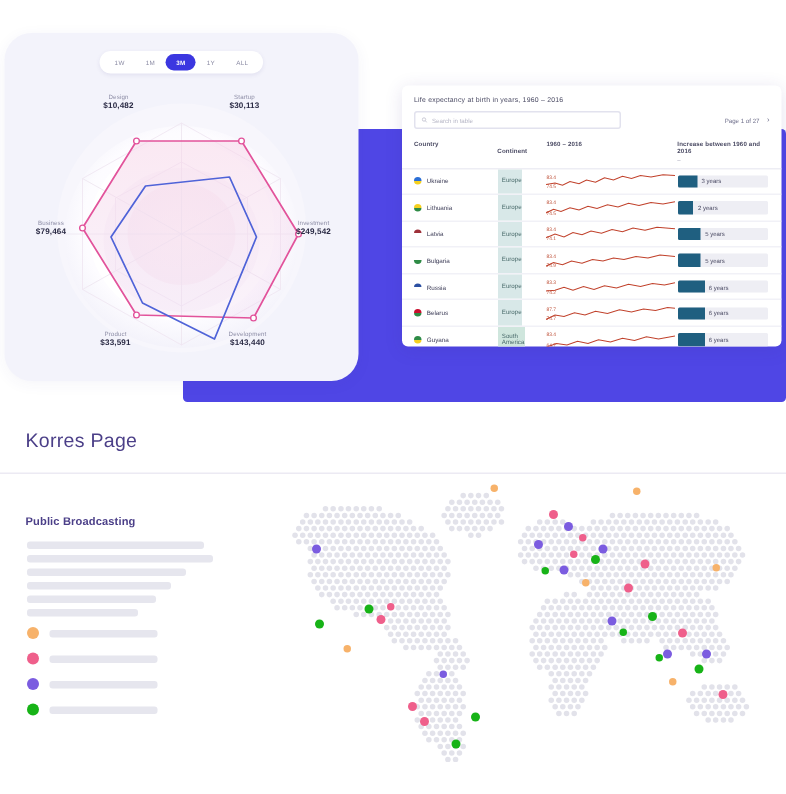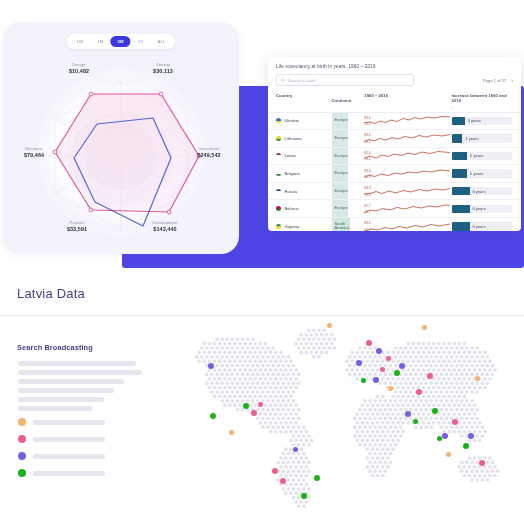--- a/index.html
+++ b/index.html
@@ -402,24 +402,24 @@
               <div class="inc-bar">
                 <span class="fill" style="width:30%"></span>
                 <span class="lb">6 years</span>
               </div>
             </div>
           </div>
         </div>
     </div>
   </div>
 
-  <div class="kd">Latvia Data</div>
+  <div class="kd">Korres Page</div>
   <div class="rule"></div>
 
-  <div class="pb">Search Broadcasting</div>
+  <div class="pb">Public Broadcasting</div>
 
   <div id="skels">
       <div class="sk" style="left: 18px; top: 361px; width: 118px;"></div>
       <div class="sk" style="left: 18px; top: 370px; width: 124px;"></div>
       <div class="sk" style="left: 18px; top: 379px; width: 106px;"></div>
       <div class="sk" style="left: 18px; top: 388px; width: 96px;"></div>
       <div class="sk" style="left: 18px; top: 397px; width: 86px;"></div>
       <div class="sk" style="left: 18px; top: 406px; width: 74px;"></div>
     </div>
   <div id="legend">

